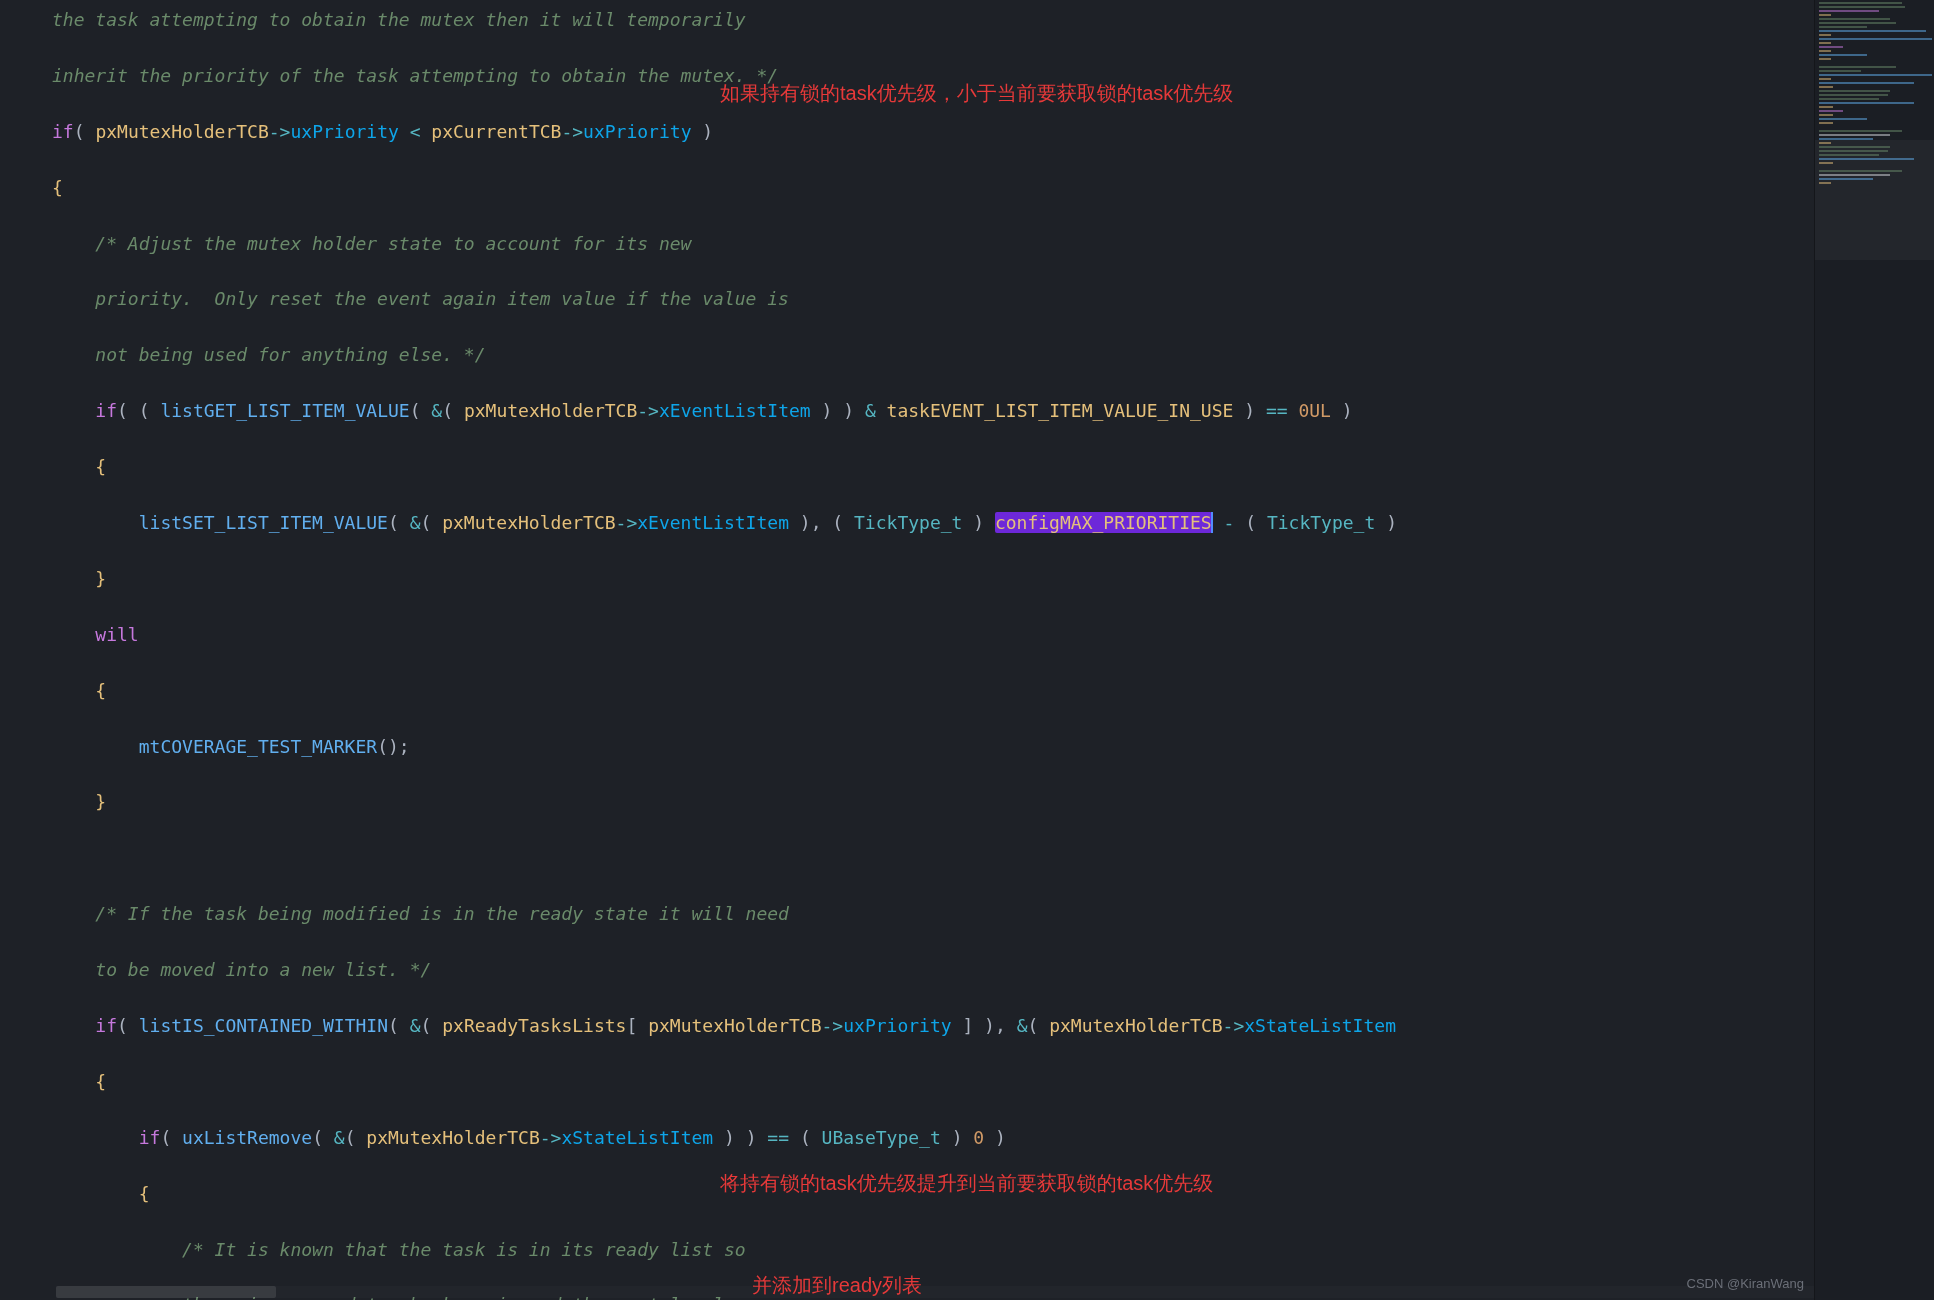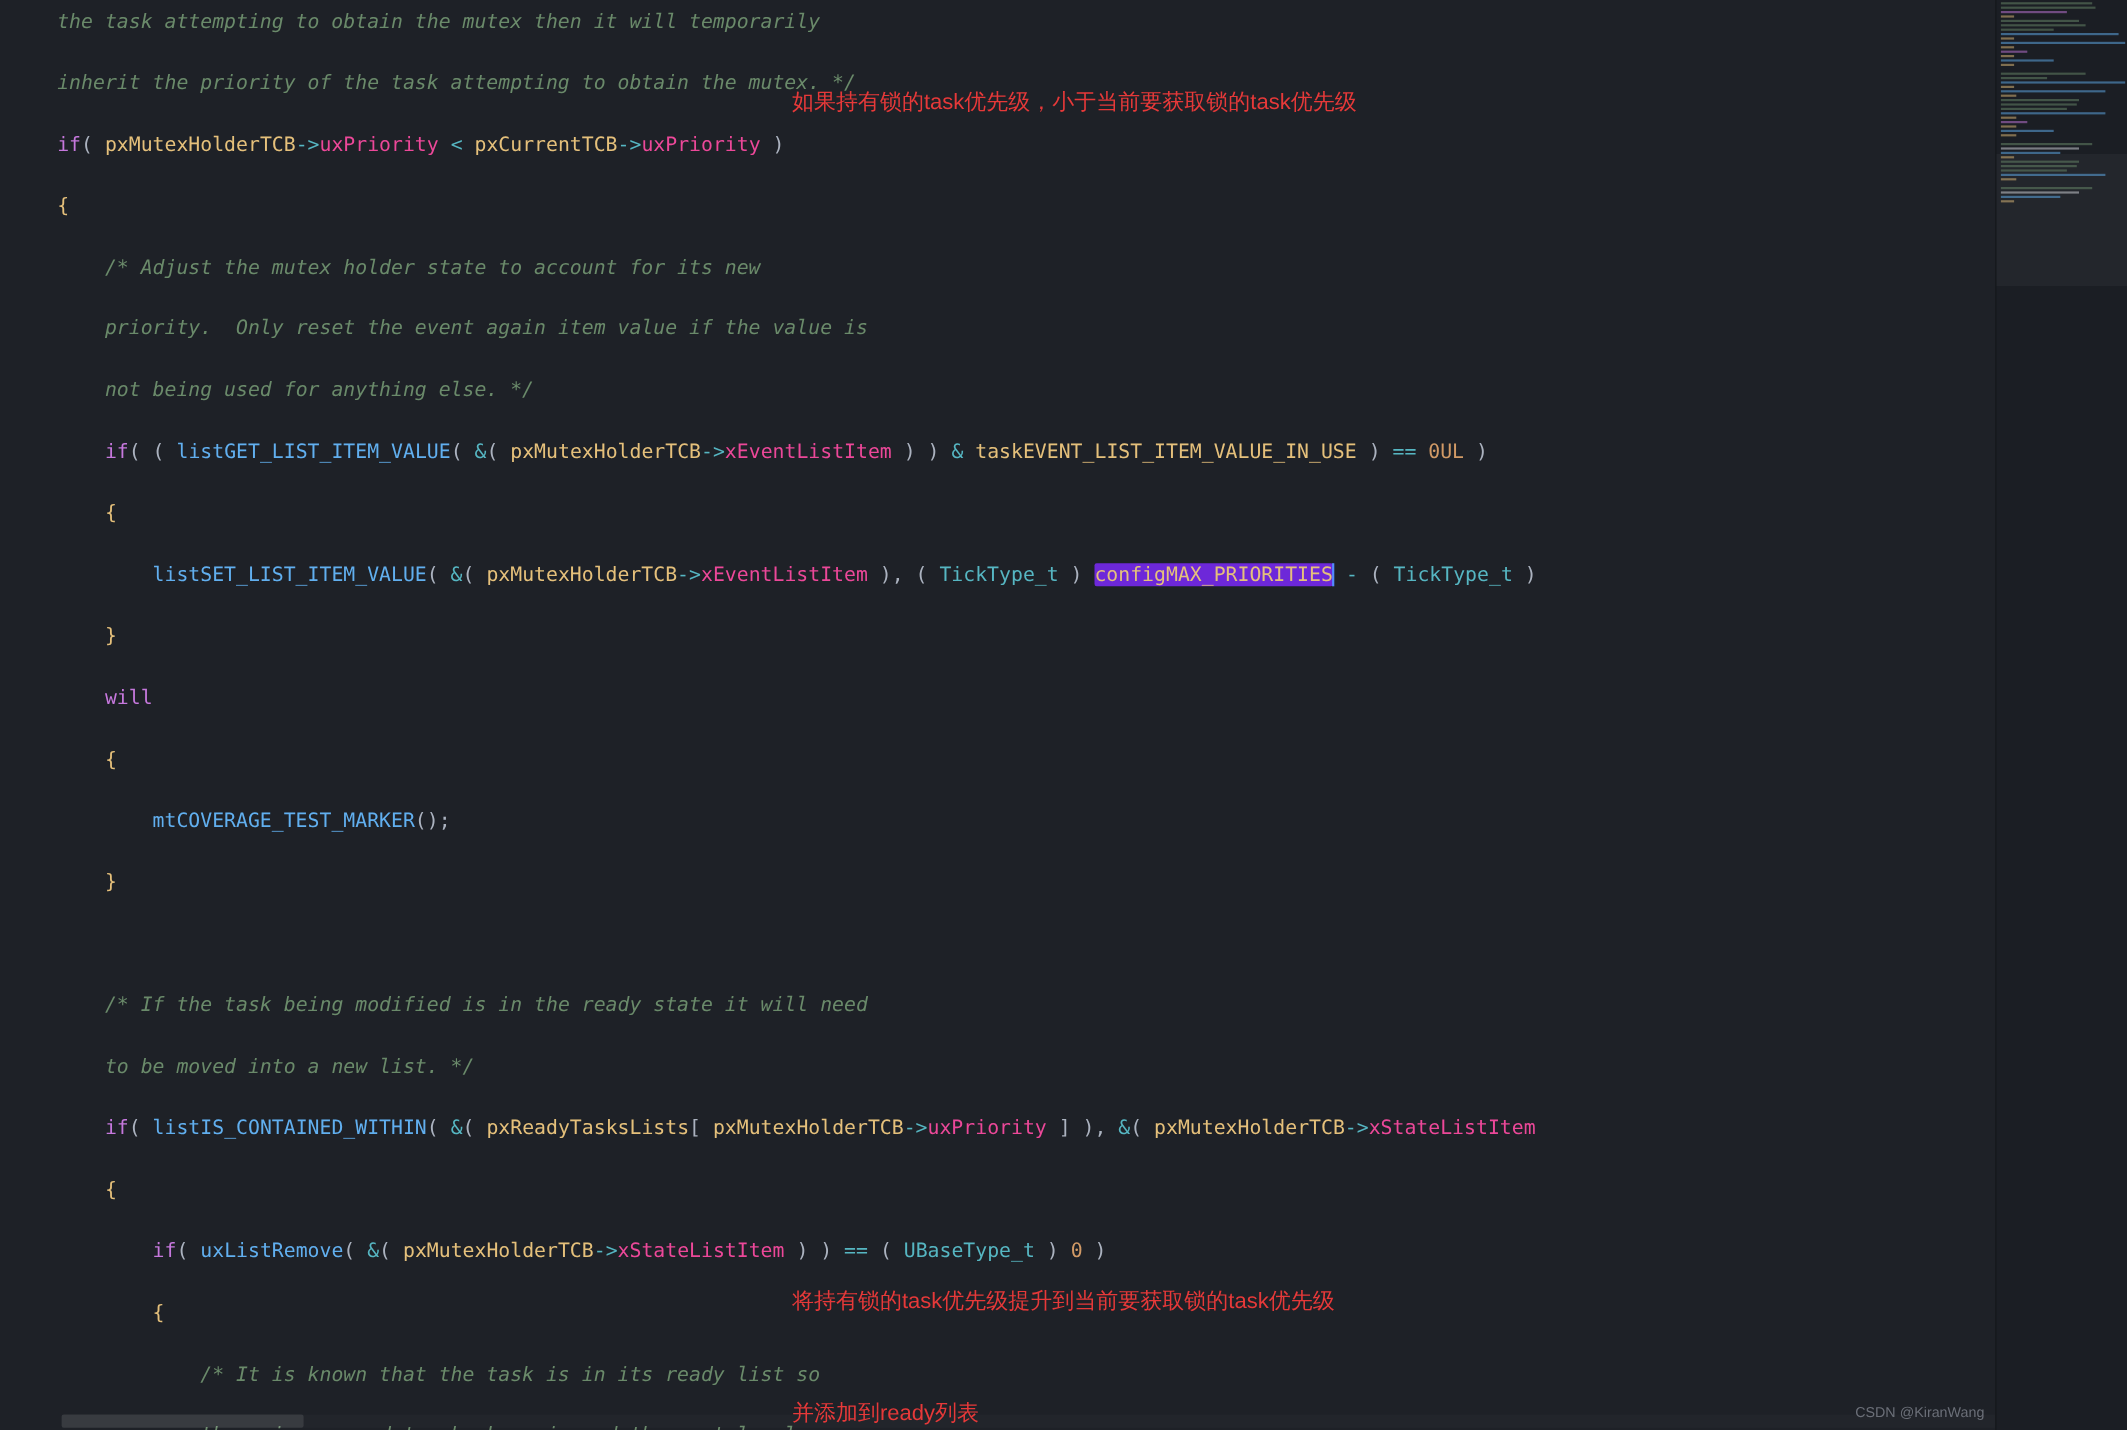--- a/index.html
+++ b/index.html
@@ -48,21 +48,21 @@
     .line {
       white-space: pre;
       padding-left: 52px;
       position: relative;
       height: 28px;
     }
     .c-comment { color: #6a8a6a; font-style: italic; }
     .c-keyword { color: #c678dd; }
     .c-func    { color: #61afef; }
     .c-var     { color: #e5c07b; }
-    .c-var2    { color: #ec4899; }
+    .c-var2    { color: #0ea5e9; }
     .c-op      { color: #56b6c2; }
     .c-num     { color: #d19a66; }
     .c-type    { color: #56b6c2; }
     .c-paren   { color: #abb2bf; }
     .c-brace   { color: #e5c07b; }
     .c-punct   { color: #abb2bf; }
     .sel {
       background: #6d28d9;
       border-radius: 2px;
     }
@@ -145,21 +145,21 @@
 
 
 
 
 
 
 </pre>
 
     <div class="annotation" style="top:62px; left:720px;">如果持有锁的task优先级，小于当前要获取锁的task优先级</div>
     <div class="annotation" style="top:1152px; left:720px;">将持有锁的task优先级提升到当前要获取锁的task优先级</div>
-    <div class="annotation" style="top:1254px; left:720px;">并添加到ready列表</div>
+    <div class="annotation" style="top:1254px; left:752px;">并添加到ready列表</div>
 
     <div class="scrollbar-h">
       <div class="scrollbar-h-thumb"></div>
     </div>
   </div>
 
   <div class="minimap">
     <div class="minimap-scroll"></div>
     <div>
       <div class="mm-line" style="width:70%;background:#6a8a6a"></div>

